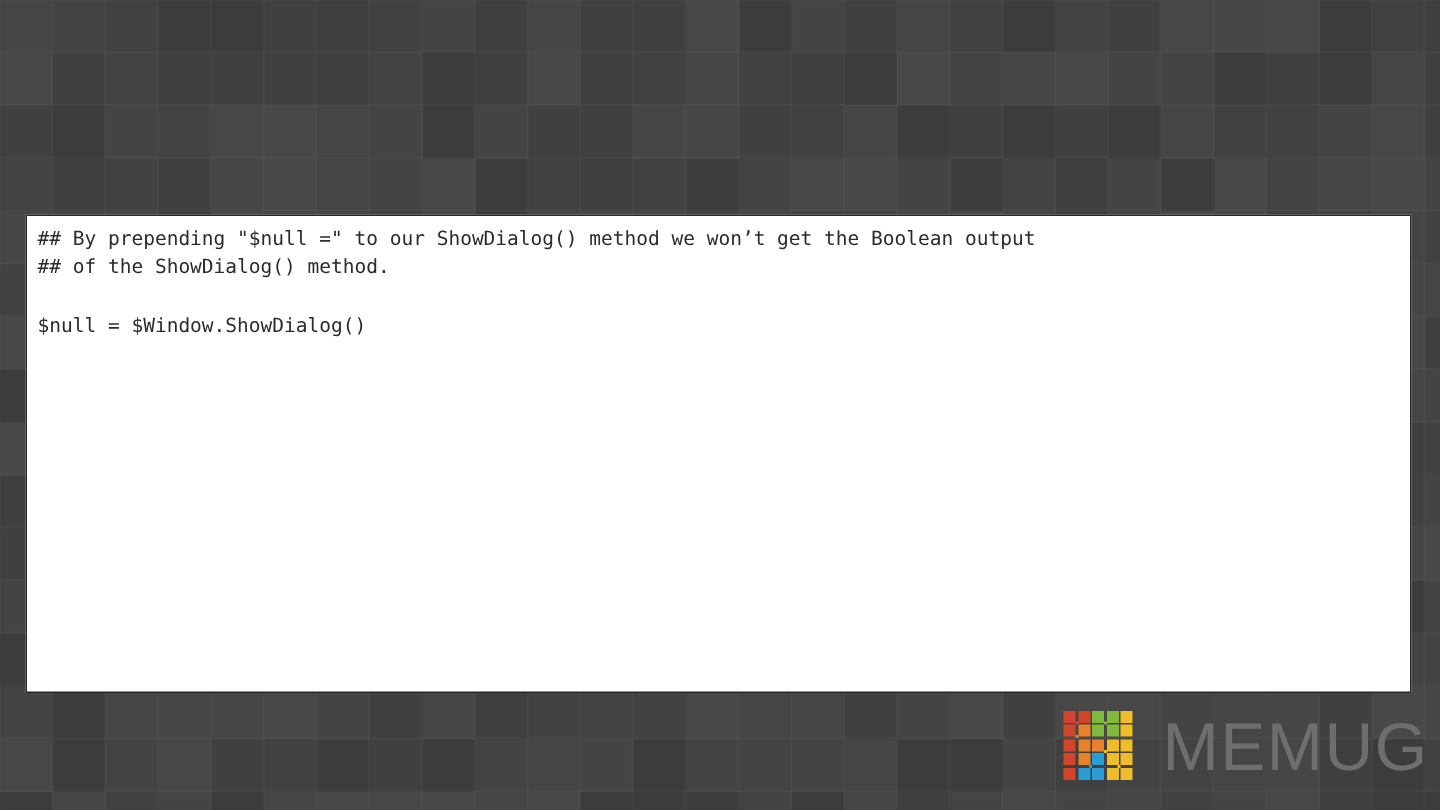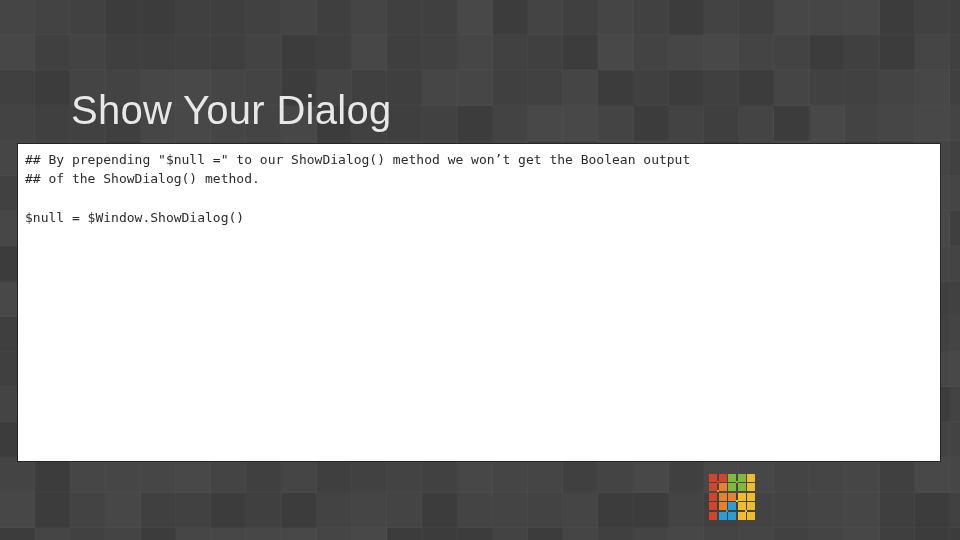--- a/index.html
+++ b/index.html
@@ -571,21 +571,20 @@
       <div class="tile" style="left: 739.2px; top: 528px; width: 35.2px; height: 35.2px; background: rgb(69, 69, 69);"></div>
       <div class="tile" style="left: 774.4px; top: 528px; width: 35.2px; height: 35.2px; background: rgb(65, 65, 65);"></div>
       <div class="tile" style="left: 809.6px; top: 528px; width: 35.2px; height: 35.2px; background: rgb(68, 68, 68);"></div>
       <div class="tile" style="left: 844.8px; top: 528px; width: 35.2px; height: 35.2px; background: rgb(71, 71, 71);"></div>
       <div class="tile" style="left: 880px; top: 528px; width: 35.2px; height: 35.2px; background: rgb(63, 63, 63);"></div>
       <div class="tile" style="left: 915.2px; top: 528px; width: 35.2px; height: 35.2px; background: rgb(60, 60, 60);"></div>
       <div class="tile" style="left: 950.4px; top: 528px; width: 35.2px; height: 35.2px; background: rgb(60, 60, 60);"></div>
     </div>
   <div id="bg-grid-lines"></div>
 
-  <h1 id="page-title">Show Your Dialog</h1>
 
   <div id="code-panel">
     <pre id="code-block">## By prepending "$null =" to our ShowDialog() method we won’t get the Boolean output
 ## of the ShowDialog() method.
 
 $null = $Window.ShowDialog()</pre>
   </div>
 
   <div id="logo">
     <div id="logo-mark">
@@ -614,15 +613,16 @@
         <div class="px" style="left: 19.2px; top: 38.4px; width: 8px; height: 8px; background: rgb(42, 158, 212);"></div>
         <div class="px" style="left: 28.8px; top: 38.4px; width: 8px; height: 8px; background: rgb(240, 188, 42);"></div>
         <div class="px" style="left: 38.4px; top: 38.4px; width: 8px; height: 8px; background: rgb(240, 188, 42);"></div>
         <div class="conn" style="left: 8px; top: 7px; width: 2px; height: 2px; background: rgb(211, 68, 44);"></div>
         <div class="conn" style="left: 8px; top: 16px; width: 2px; height: 2px; background: rgb(232, 130, 42);"></div>
         <div class="conn" style="left: 27px; top: 26px; width: 2px; height: 2px; background: rgb(240, 188, 42);"></div>
         <div class="conn" style="left: 36px; top: 36px; width: 2px; height: 2px; background: rgb(240, 188, 42);"></div>
         <div class="conn" style="left: 17px; top: 36px; width: 2px; height: 2px; background: rgb(42, 158, 212);"></div>
         <div class="conn" style="left: 27px; top: 7px; width: 2px; height: 2px; background: rgb(127, 186, 60);"></div>
       </div>
+    <div id="logo-text">MEMUG</div>
   </div>
 
 </div>
 
 </body></html>

